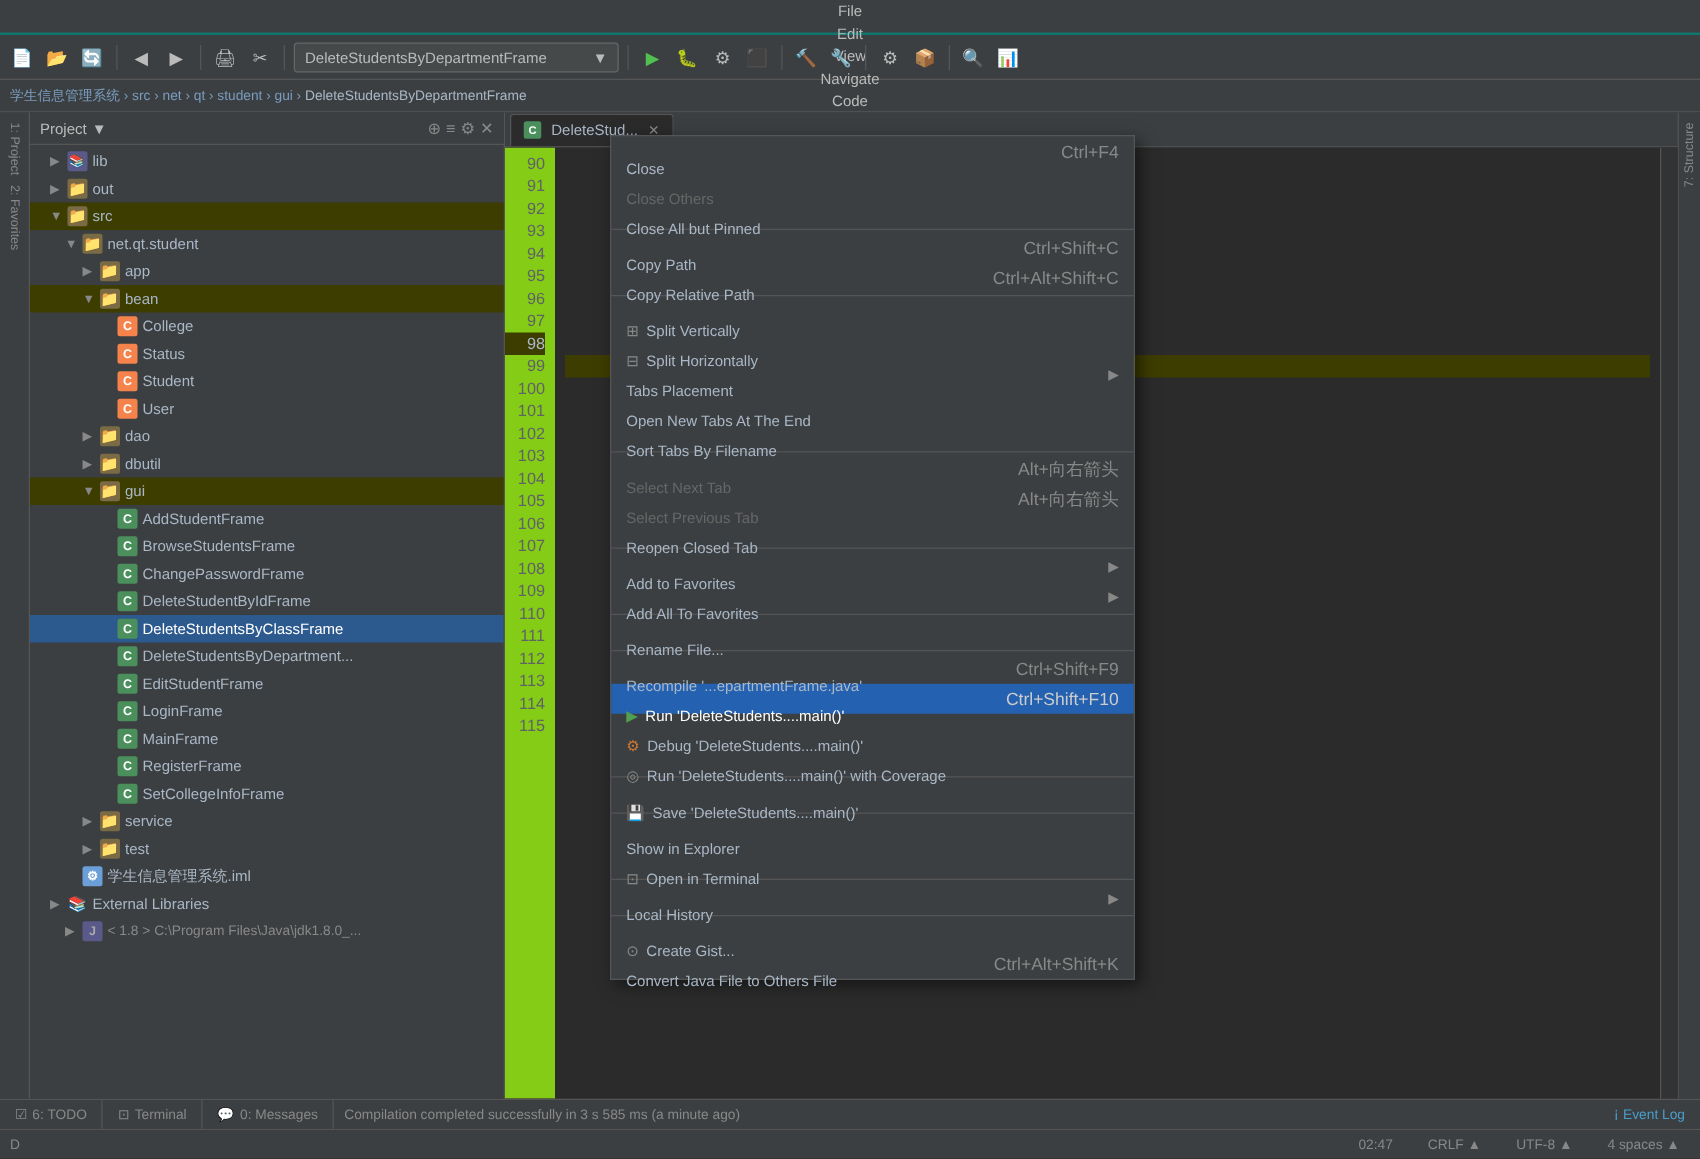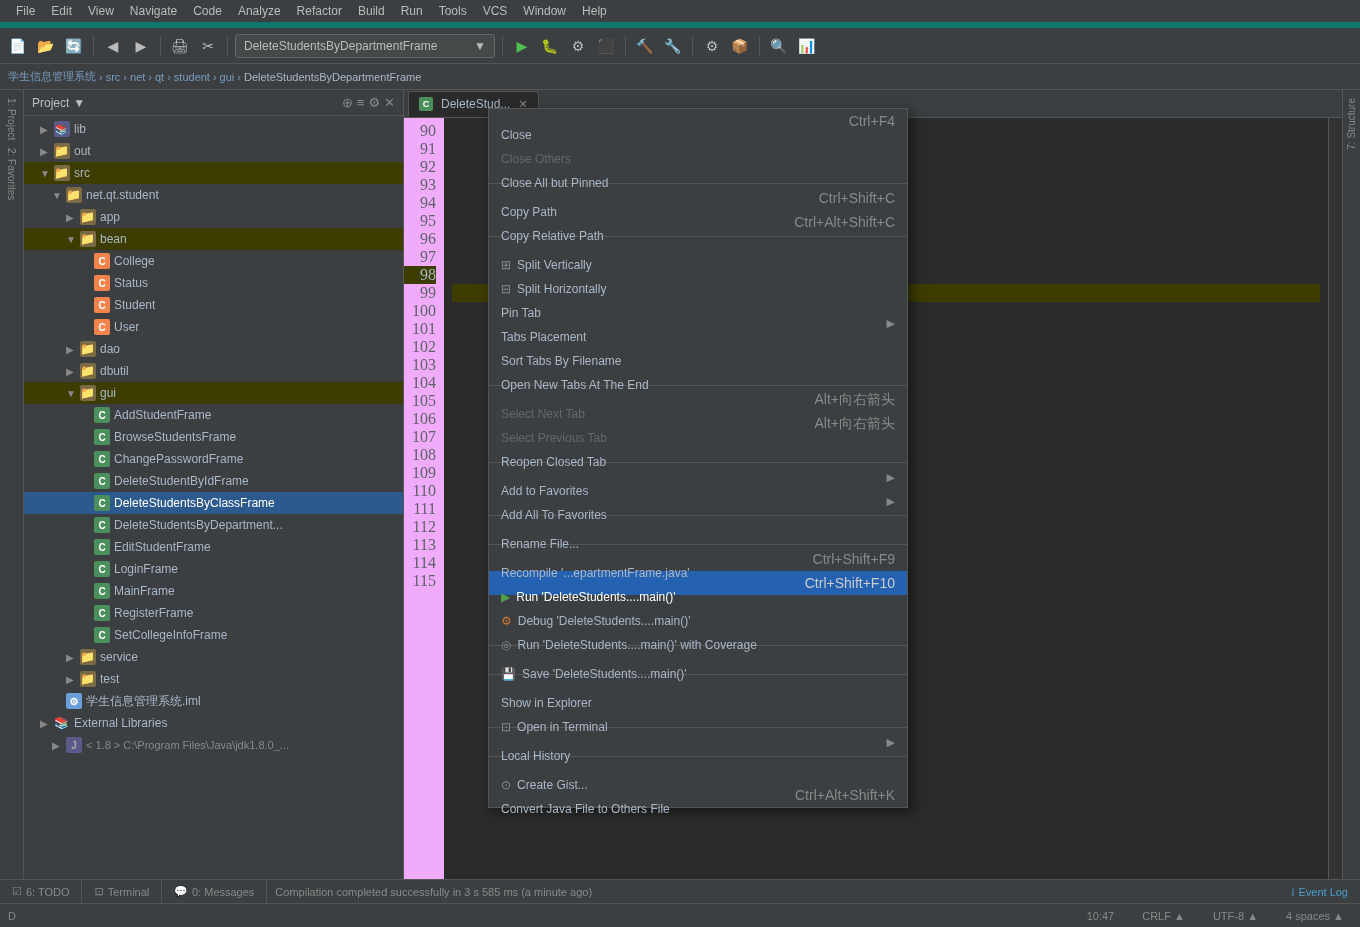--- a/index.html
+++ b/index.html
@@ -14,21 +14,22 @@
       position: relative;
     }
 
     
     .menu-bar {
       background: #3c3f41;
       height: 28px;
       display: flex;
       align-items: center;
       padding: 0 8px;
-      border-bottom: 6px solid #0f766e;
+      border-bottom: 2px solid #0f766e;
+      flex-direction: column;
     }
     .menu-bar span {
       padding: 2px 8px;
       cursor: pointer;
       color: #bbbbbb;
       font-size: 12px;
     }
 
     
     .toolbar {
@@ -179,26 +180,26 @@
       background: #2b2b2b;
       overflow: hidden;
       position: relative;
     }
     .code-lines {
       display: flex;
       height: 100%;
     }
     .line-numbers {
       width: 40px;
-      background: #f0abfc;
+      background: #84cc16;
       padding: 4px 0;
       text-align: right;
       color: #606366;
-      font-family: Liberation Serif, serif;
-      font-size: 16px;
+      font-family: Liberation Sans, sans-serif;
+      font-size: 13px;
       line-height: 18px;
       padding-right: 8px;
       user-select: none;
     }
     .code-content {
       flex: 1;
       padding: 4px 8px;
       font-family: 'Courier New', monospace;
       font-size: 12px;
       line-height: 18px;
@@ -659,31 +660,28 @@
     <span class="ctx-label">
       <span style="margin-right:6px;color:#888">⊞</span>Split Vertically
     </span>
   </div>
   <div class="ctx-item">
     <span class="ctx-label">
       <span style="margin-right:6px;color:#888">⊟</span>Split Horizontally
     </span>
   </div>
   <div class="ctx-item">
-    <span class="ctx-label">Pin Tab</span>
-  </div>
-  <div class="ctx-item">
     <span class="ctx-label">Tabs Placement</span>
     <span class="ctx-arrow">▶</span>
   </div>
   <div class="ctx-item">
+    <span class="ctx-label">Open New Tabs At The End</span>
+  </div>
+  <div class="ctx-item">
     <span class="ctx-label">Sort Tabs By Filename</span>
-  </div>
-  <div class="ctx-item">
-    <span class="ctx-label">Open New Tabs At The End</span>
   </div>
   <div class="ctx-separator"></div>
   <div class="ctx-item disabled">
     <span class="ctx-label">Select Next Tab</span>
     <span class="ctx-shortcut">Alt+向右箭头</span>
   </div>
   <div class="ctx-item disabled">
     <span class="ctx-label">Select Previous Tab</span>
     <span class="ctx-shortcut">Alt+向右箭头</span>
   </div>
@@ -775,21 +773,21 @@
     <span>Event Log</span>
   </div>
 </div>
 
 <div class="status-bar" style="position:absolute;bottom:0;left:0;right:0;">
   <div class="status-left">
     <span>D</span>
   </div>
   <div class="status-right">
     <div class="status-tab">
-      <span>10:47</span>
+      <span>02:47</span>
     </div>
     <div class="status-tab">
       <span>CRLF ▲</span>
     </div>
     <div class="status-tab">
       <span>UTF-8 ▲</span>
     </div>
     <div class="status-tab">
       <span>4 spaces ▲</span>
     </div>

